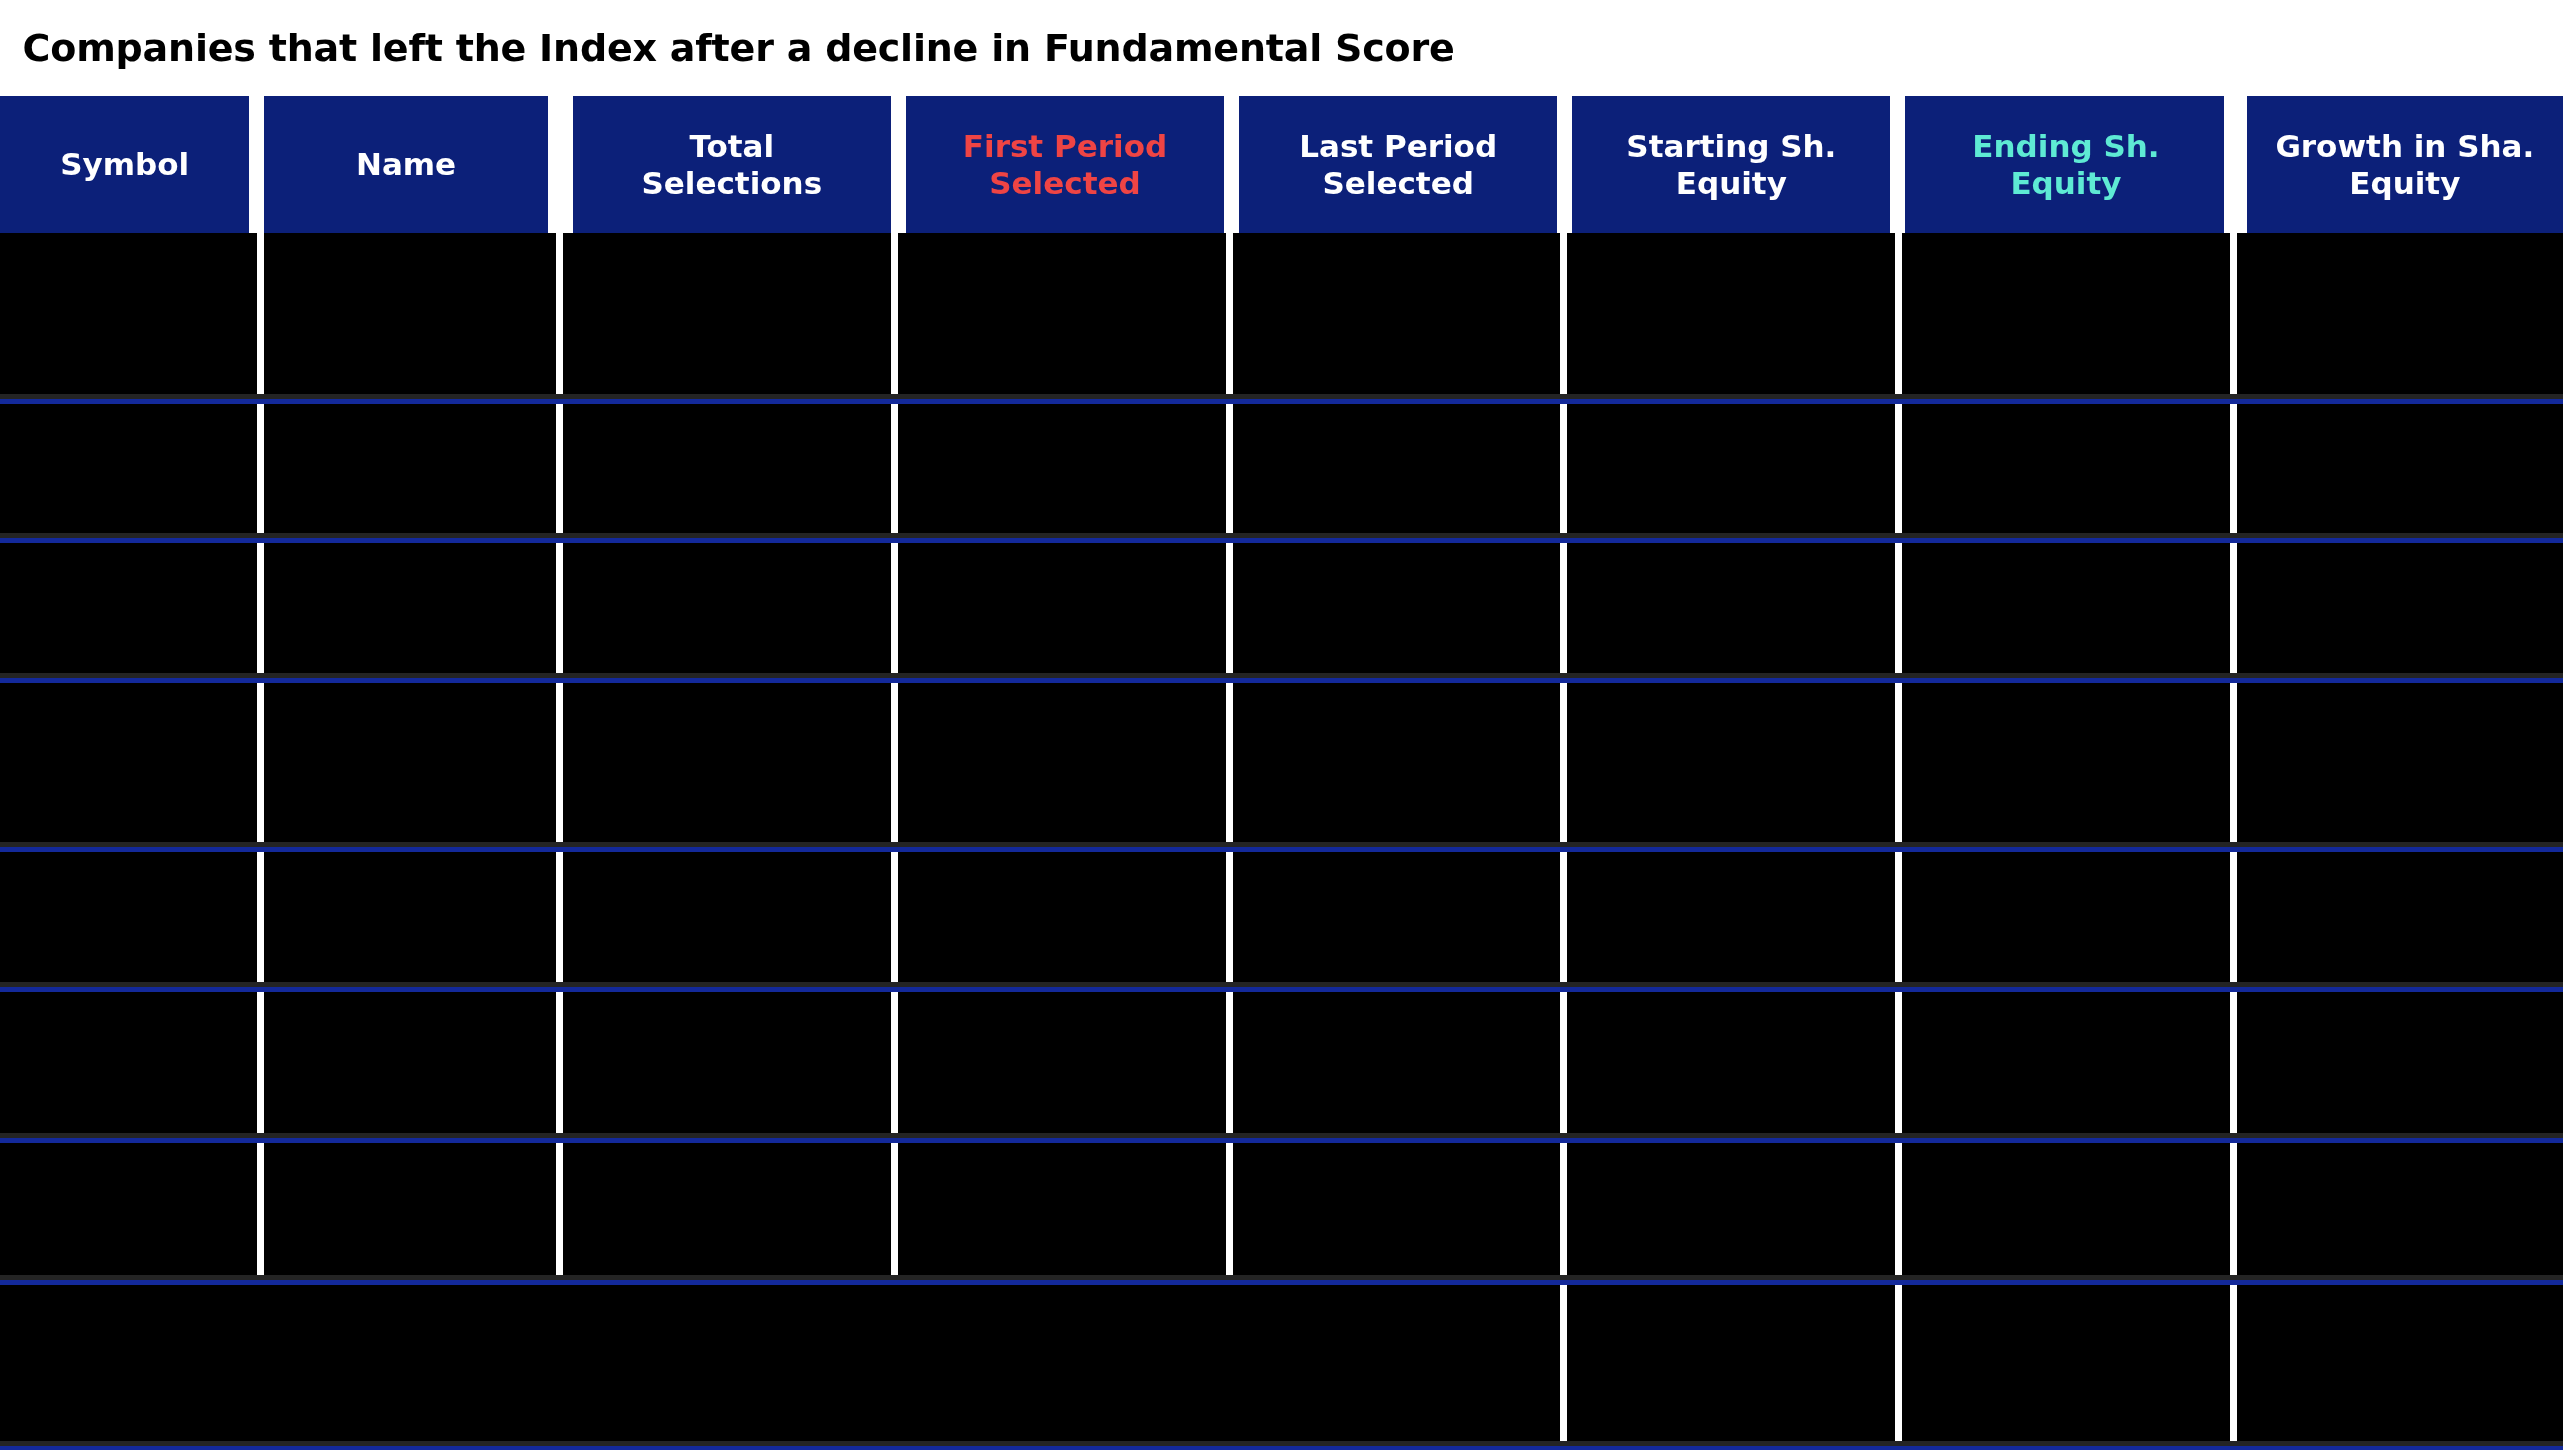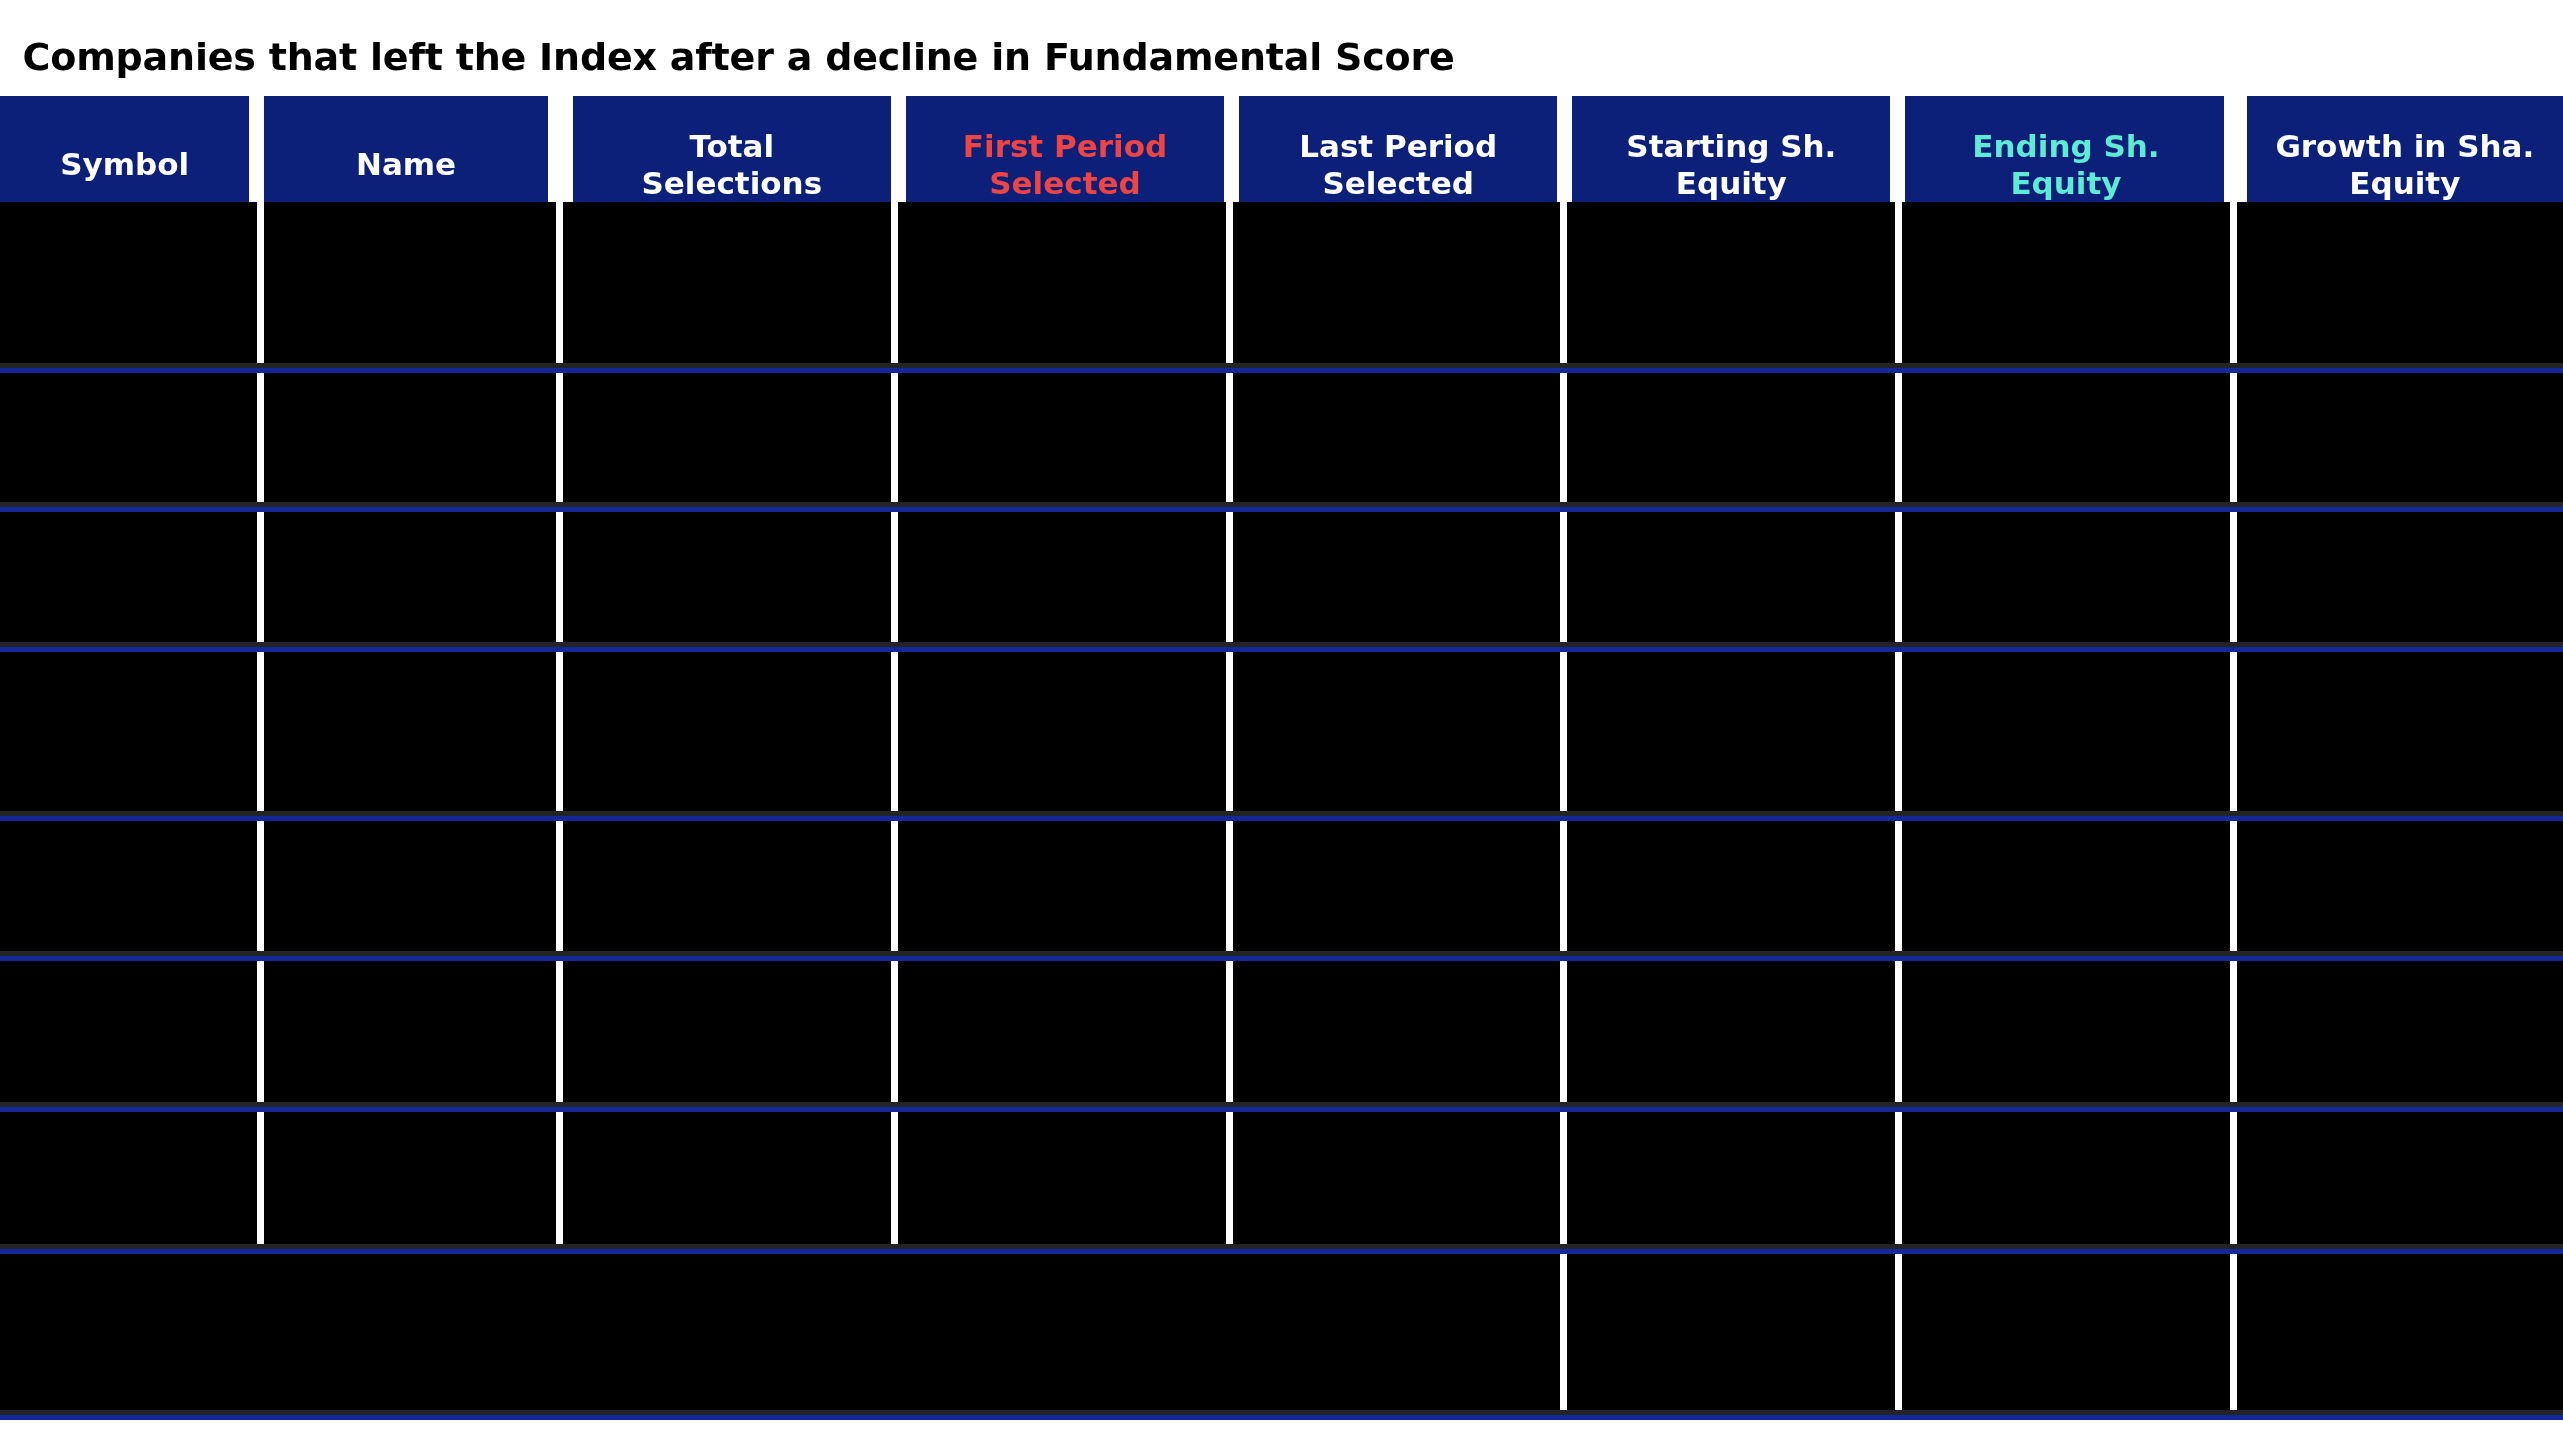--- a/index.html
+++ b/index.html
@@ -19,21 +19,21 @@
     position: relative;
     width: 2563px;
     height: 1451px;
     background: #ffffff;
   }
 
   
   #title-bar {
     position: absolute;
     left: 0;
-    top: 9px;
+    top: 0;
     width: 2563px;
     height: 96px;
     background: #ffffff;
     display: flex;
     align-items: center;
   }
   #page-title {
     margin-left: 22.6px;
     font-size: 38px;
     font-weight: 700;
@@ -51,21 +51,21 @@
     width: 2563px;
     height: 1355px;
     background: #ffffff;
   }
 
   
   #table-header {
     position: relative;
     display: flex;
     width: 2563px;
-    height: 106px;
+    height: 137px;
     background: #ffffff;
     gap: 8px;
   }
   .hcell {
     background: #0c2079;
     color: #ffffff;
     font-size: 31px;
     font-weight: 700;
     line-height: 1.18;
     display: flex;

